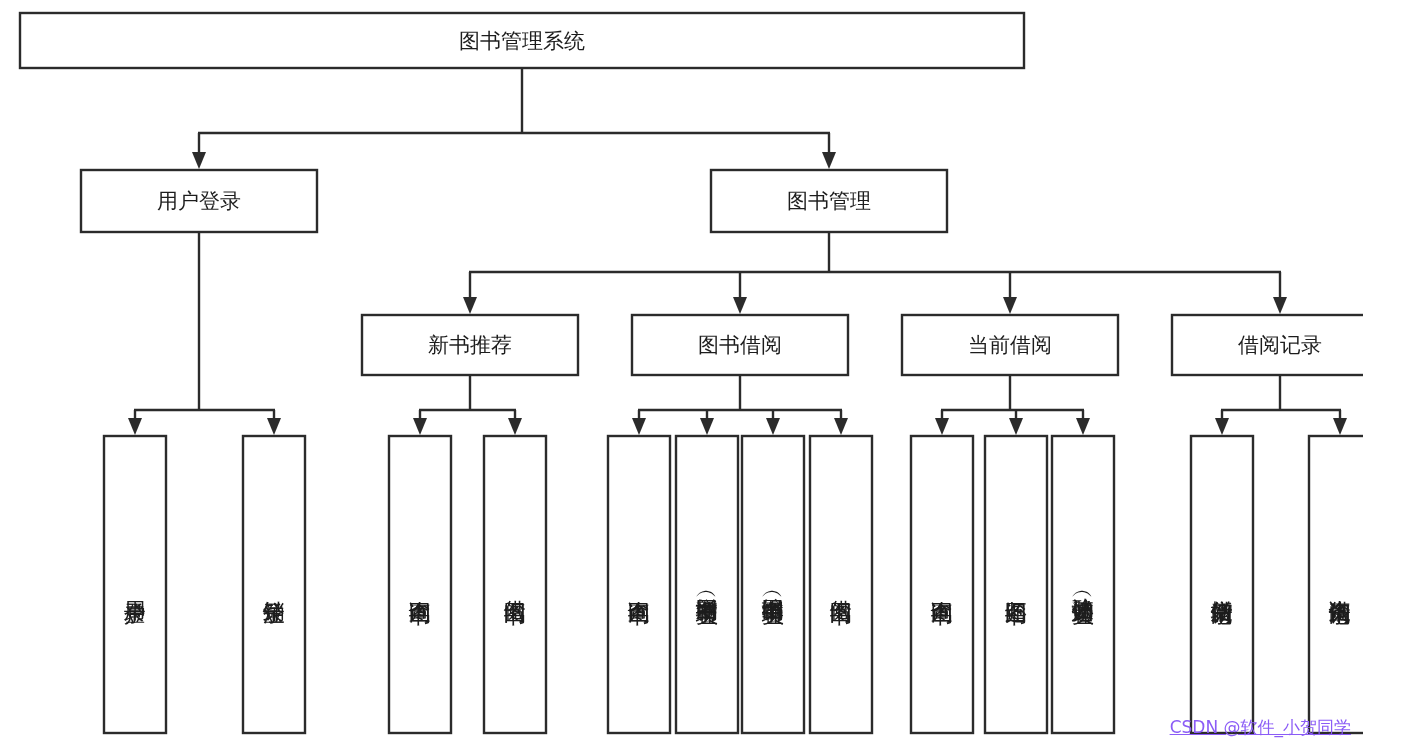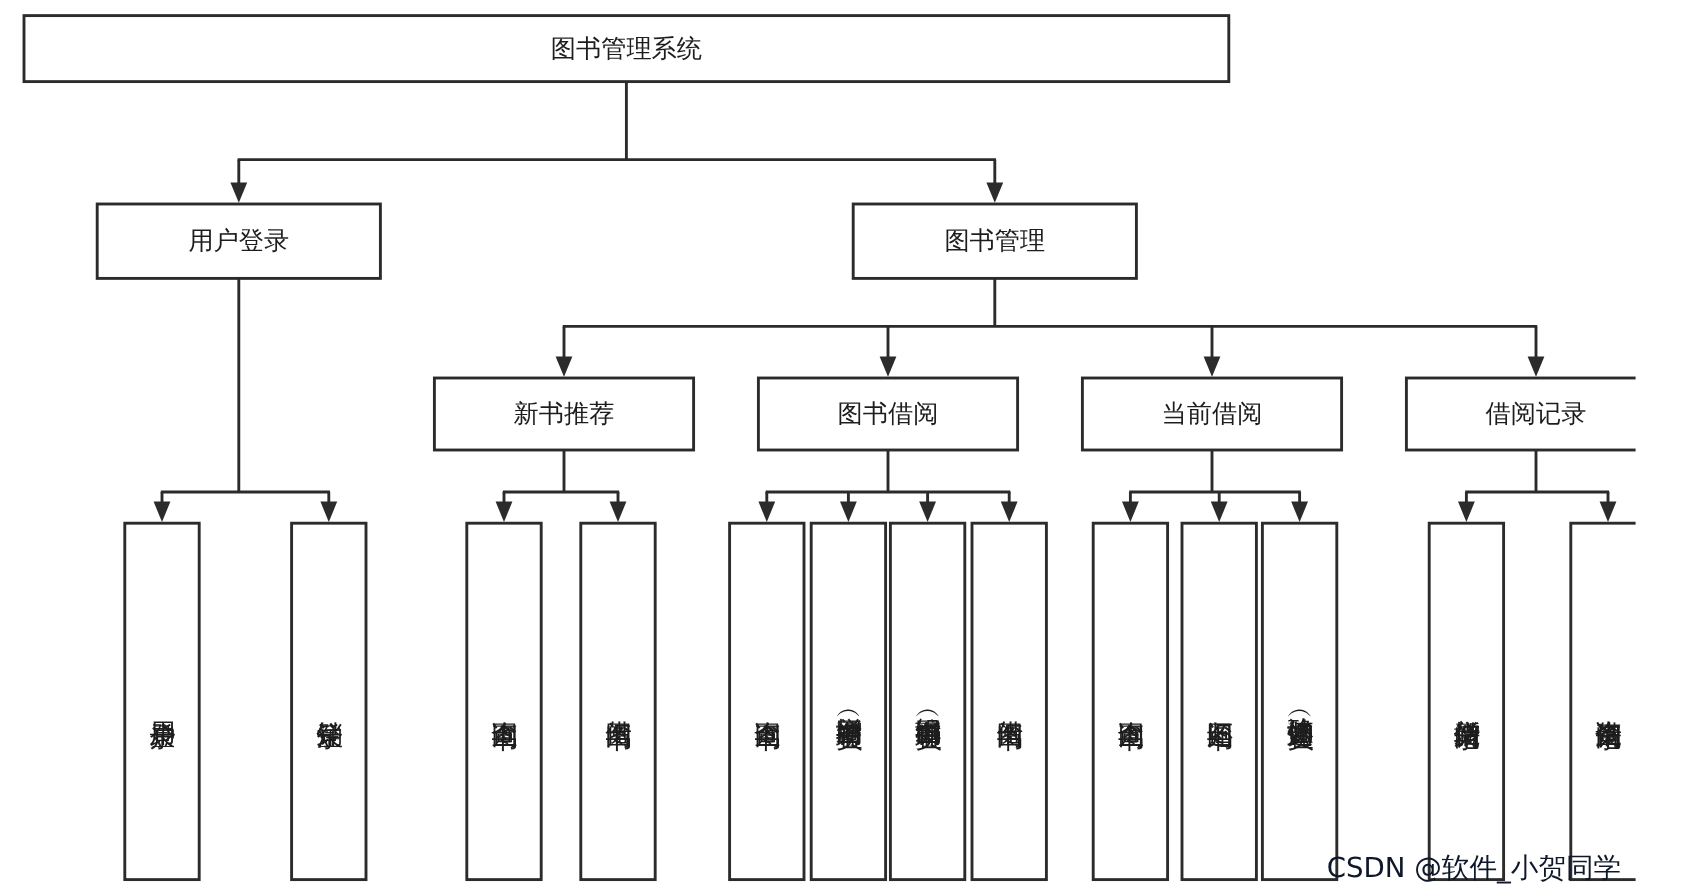--- a/index.html
+++ b/index.html
@@ -62,24 +62,25 @@
     color: #1d1d1d;
     letter-spacing: 1px;
     white-space: nowrap;
     text-align: center;
   }
   .watermark {
     position: absolute;
     right: 12px;
     bottom: 8px;
     font-family: "DejaVu Sans", "Liberation Sans", sans-serif;
-    font-size: 23px;
-    color: #0f172a;
+    font-size: 17px;
+    color: #8b5cf6;
     white-space: nowrap;
     pointer-events: none;
+    text-decoration: underline;
   }
 </style>
 </head>
 <body>
 
 <div id="diagram-root">
 
   <svg class="diagram-canvas" viewBox="0 0 1405 747">
     <g id="connector-layer">
         <line x1="522" y1="68" x2="522" y2="133" class="connector"></line>

